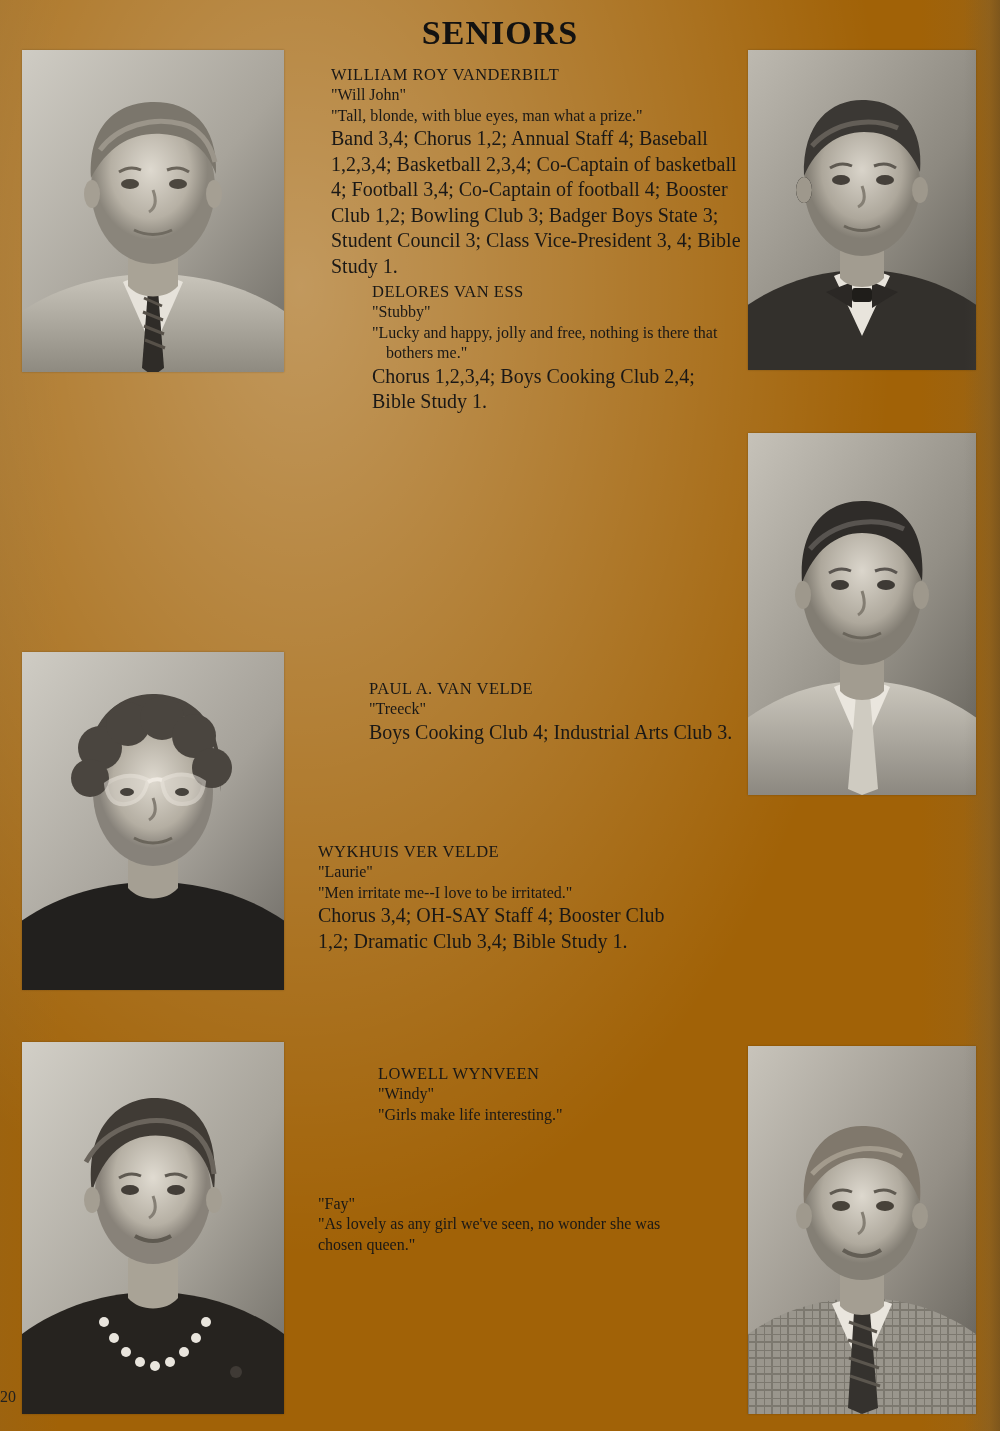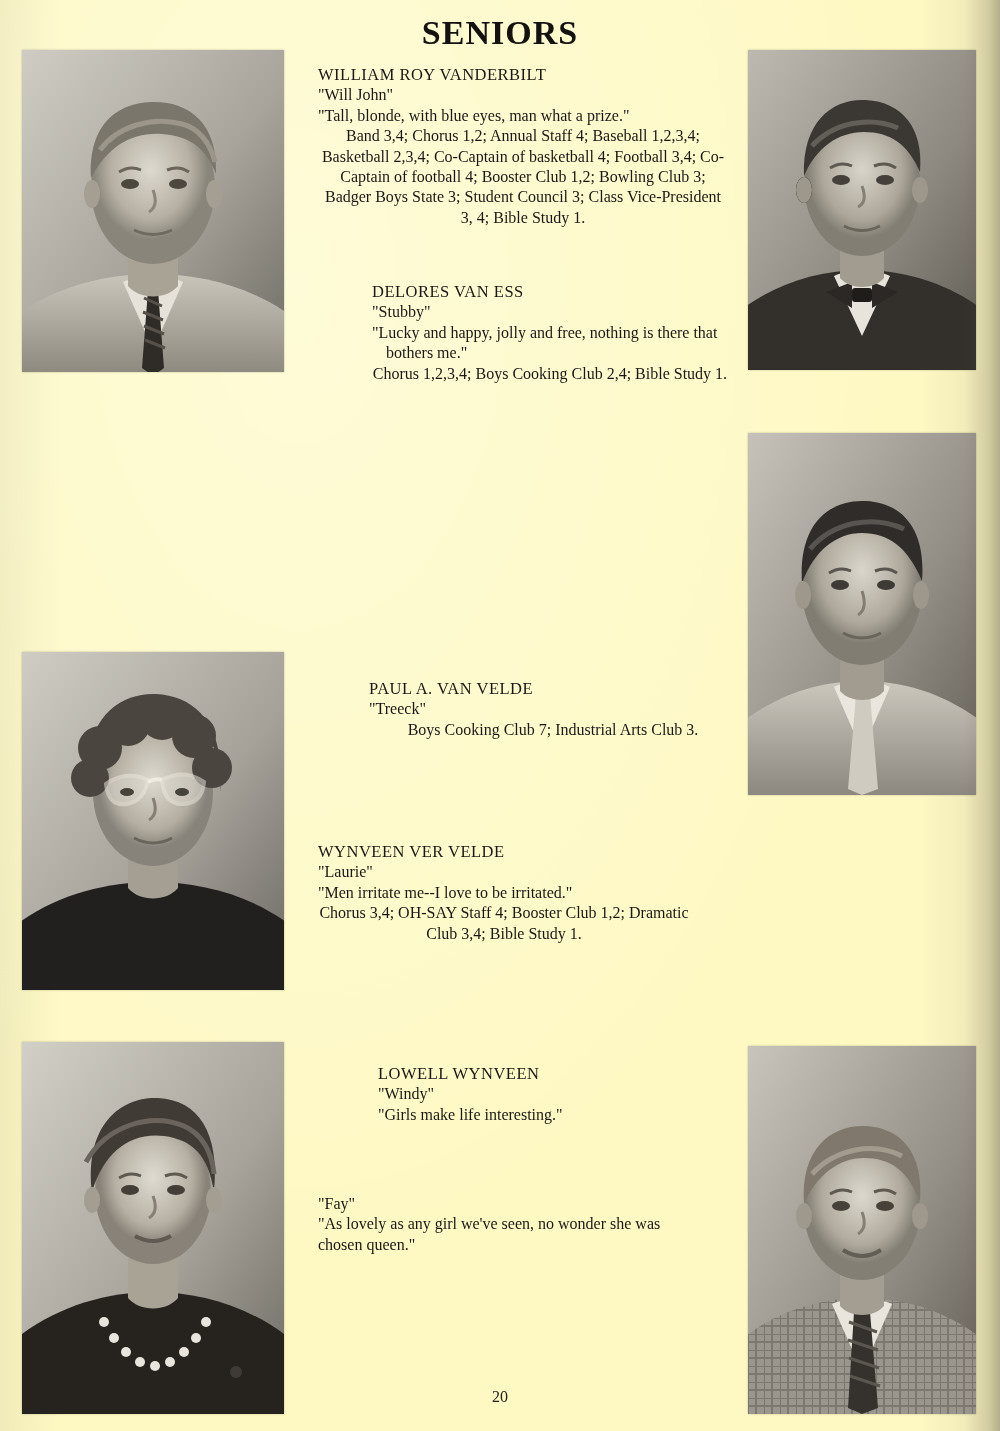--- a/index.html
+++ b/index.html
@@ -11,21 +11,21 @@
     height: 1431px;
     background: #efece2;
     font-family: "Liberation Serif", serif;
     color: #1c1a17;
     position: relative;
     overflow: hidden;
   }
   .page {
     position: absolute;
     inset: 0;
-    background: #fef9c3;
+    background: #a16207;
   }
   
   .paper-tone {
     position: absolute;
     inset: 0;
     background:
       radial-gradient(ellipse at 30% 20%, rgba(255,255,255,0.35), rgba(255,255,255,0) 60%),
       linear-gradient(90deg, rgba(120,110,90,0.10) 0%, rgba(120,110,90,0.0) 6%, rgba(120,110,90,0.0) 92%, rgba(120,110,90,0.16) 100%);
     pointer-events: none;
   }
@@ -63,29 +63,27 @@
   }
   .entry .nick {
     font-size: 16px;
     line-height: 1.28;
   }
   .entry .quote {
     font-size: 16px;
     line-height: 1.28;
   }
   .entry .acts {
-    font-size: 16px;
+    font-size: 20px;
     line-height: 1.28;
-    text-align: center;
   }
   .page-number {
     position: absolute;
     left: 0;
     width: 1000px;
-    text-align: center;
     font-size: 16px;
     color: #23211e;
   }
   .hang {
     padding-left: 14px;
     text-indent: -14px;
   }
   .edge-shadow {
     position: absolute;
     top: 0;
@@ -342,42 +340,42 @@
       <ellipse cx="93" cy="160" rx="9" ry="5" fill="#474239"></ellipse>
       <ellipse cx="137" cy="160" rx="9" ry="5" fill="#474239"></ellipse>
       <path d="M82 148 q11 -7 22 -2 M126 146 q12 -5 22 2" stroke="#5f5a51" stroke-width="3" fill="none"></path>
       <path d="M114 166 q6 16 -4 22" stroke="#857f74" stroke-width="3" fill="none"></path>
       <path d="M95 204 q19 12 38 0" stroke="#635e55" stroke-width="4" fill="none"></path>
       <ellipse cx="56" cy="170" rx="8" ry="13" fill="#9f998d"></ellipse>
       <ellipse cx="172" cy="170" rx="8" ry="13" fill="#9f998d"></ellipse>
     </svg>
   </div>
 
-  <div class="entry" style="left:318px; top:64px; width:410px;">
+  <div class="entry" style="left:331px; top:64px; width:410px;">
     <div class="name">WILLIAM ROY VANDERBILT</div>
     <div class="nick">"Will John"</div>
     <div class="quote hang">"Tall, blonde, with blue eyes, man what a prize."</div>
     <div class="acts">Band 3,4;  Chorus 1,2;  Annual Staff 4; Baseball 1,2,3,4;  Basketball 2,3,4;  Co-Captain of basketball 4;  Football 3,4;  Co-Captain of football 4;  Booster Club 1,2; Bowling Club 3;  Badger Boys State 3; Student Council 3;  Class Vice-President 3, 4;  Bible Study 1.</div>
   </div>
 
   <div class="entry" style="left:372px; top:281px; width:356px;">
     <div class="name">DELORES VAN ESS</div>
     <div class="nick">"Stubby"</div>
     <div class="quote hang">"Lucky and happy, jolly and free, nothing is there that bothers me."</div>
     <div class="acts">Chorus 1,2,3,4;  Boys Cooking Club 2,4; Bible Study 1.</div>
   </div>
 
   <div class="entry" style="left:369px; top:678px; width:368px;">
     <div class="name">PAUL A. VAN VELDE</div>
     <div class="nick">"Treeck"</div>
-    <div class="acts">Boys Cooking Club 7;  Industrial Arts Club 3.</div>
+    <div class="acts">Boys Cooking Club 4;  Industrial Arts Club 3.</div>
   </div>
 
   <div class="entry" style="left:318px; top:841px; width:372px;">
-    <div class="name">WYNVEEN VER VELDE</div>
+    <div class="name">WYKHUIS VER VELDE</div>
     <div class="nick">"Laurie"</div>
     <div class="quote">"Men irritate me--I love to be irritated."</div>
     <div class="acts">Chorus 3,4;  OH-SAY Staff 4;  Booster Club 1,2;  Dramatic Club 3,4;  Bible Study 1.</div>
   </div>
 
   <div class="entry" style="left:366px; top:1063px; width:358px;margin-left:12px;">
     <div class="name">LOWELL WYNVEEN</div>
     <div class="nick">"Windy"</div>
     <div class="quote">"Girls make life interesting."</div>
   </div>

